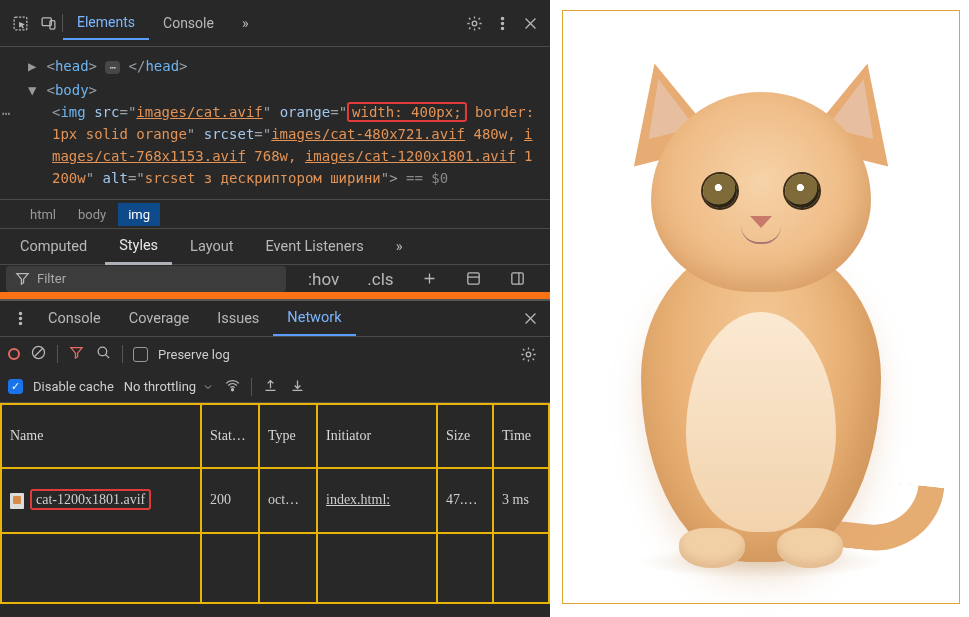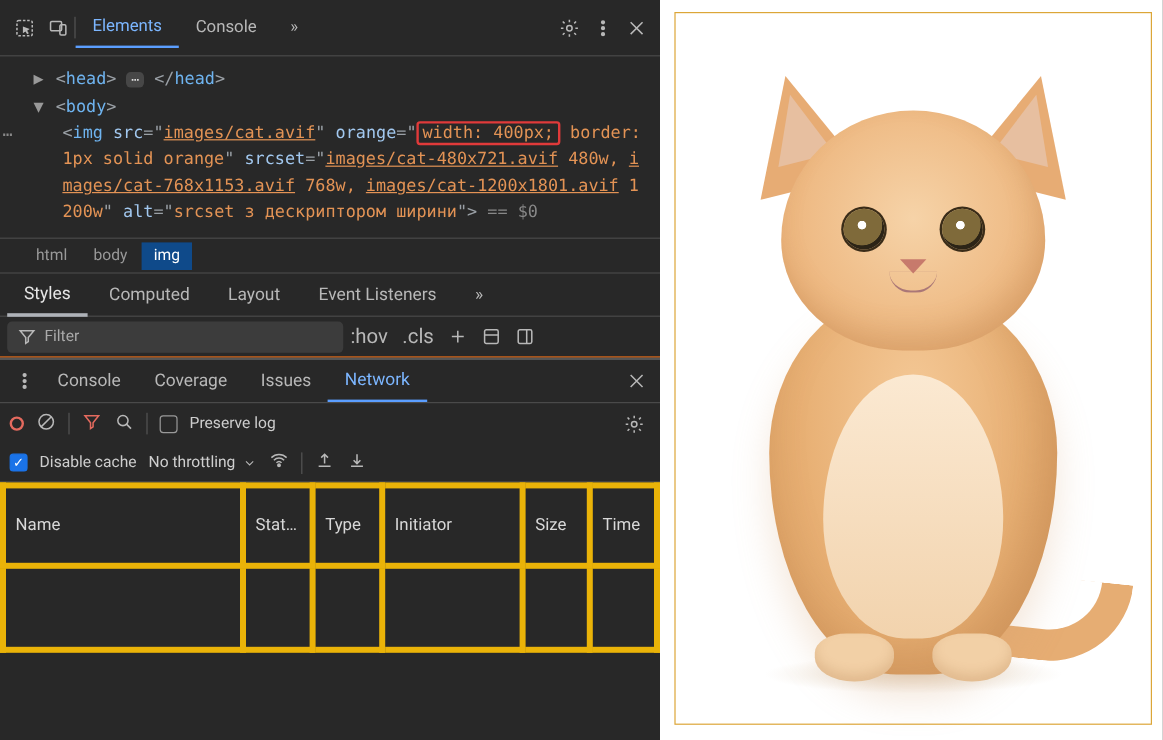--- a/index.html
+++ b/index.html
@@ -74,41 +74,41 @@
   border-bottom: 1px solid #4a4a4a;
   height: 30px;
   padding-left: 20px;
   gap: 2px;
 }
 .crumb { padding: 4px 10px; color: #999; font-size: 13px; cursor:pointer; }
 .crumb.sel { background:#0f4a8a; color:#fff; border-radius: 0; }
 .styles-tabs { display:flex; align-items:center; height:36px; border-bottom:1px solid #4a4a4a; padding:0 6px; gap:4px;}
 .stab { padding: 8px 14px; color:#b8b8b8; cursor:pointer; font-size:14.5px;}
 .stab.active { color:#e6e6e6; border-bottom: 3px solid #aeb2b8; }
-.filter-row { display:flex; align-items:center; height:34px; padding:0 6px; gap:0; border-bottom:1px solid #f97316;}
+.filter-row { display:flex; align-items:center; height:34px; padding:0 6px; gap:16px; border-bottom:7px solid #f97316;}
 .filter-input {
   flex:1; display:flex; align-items:center; background:#3c3c3c; height:26px;
   border-radius:4px; padding:0 8px; gap:6px; color:#aaa; max-width: 280px;
 }
 .small-label { color:#b8b8b8; font-size:17px; padding:0 6px; cursor:pointer;}
 .secondary-panel { border-top: 2px solid #555; }
 .sec-tabs { display:flex; align-items:center; height:36px; padding:0 6px; border-bottom:1px solid #4a4a4a;}
 .controls-row { display:flex; align-items:center; height:34px; padding:0 8px; gap:10px; }
 .rec-btn { width:12px; height:12px; border:2px solid #e46a5e; border-radius:50%; }
 .divider-v { width:1px; height:18px; background:#555; }
 .checkbox {
   width:15px; height:15px; border:1.5px solid #999; border-radius:3px;
   display:inline-flex; align-items:center; justify-content:center; font-size:11px; color:#fff;
 }
 .checkbox.checked { background:#1a73e8; border-color:#1a73e8; }
 .row2 { display:flex; align-items:center; height:32px; padding:0 8px; gap:10px; border-bottom:1px solid #4a4a4a;}
 table.net { width:100%; border-collapse: collapse; font-size:14px; }
 table.net th, table.net td {
-  border:5px solid #eab308; padding:23px 8px; text-align:left; color:#cfcfcf;
-  overflow:hidden; text-overflow:ellipsis; white-space:nowrap;
+  border:2px solid #eab308; padding:23px 8px; text-align:left; color:#cfcfcf;
+  overflow:hidden; text-overflow:ellipsis; white-space:nowrap;font-family:Liberation Serif, serif;
 }
 table.net th { font-weight:400; color:#d8d8d8; height:30px; }
 .file-icon {
   width:14px; height:16px; background:#ddd; display:inline-block; margin-right:6px; vertical-align:middle;
   position:relative; border-radius:1px;
 }
 .file-icon::after{content:"";position:absolute;top:3px;left:3px;width:8px;height:8px;background:#d88c4a;border-radius:1px;}
 .preview-pane {
   margin-left: 12px;
   margin-top: 10px;
@@ -232,22 +232,22 @@
     </div>
   </div>
 
   <div class="breadcrumb">
     <div class="crumb">html</div>
     <div class="crumb">body</div>
     <div class="crumb sel">img</div>
   </div>
 
   <div class="styles-tabs">
+    <div class="stab">Computed</div>
     <div class="stab active">Styles</div>
-    <div class="stab">Computed</div>
     <div class="stab">Layout</div>
     <div class="stab">Event Listeners</div>
     <div class="stab">»</div>
   </div>
 
   <div class="filter-row">
     <div class="filter-input">
       <svg class="ico" viewBox="0 0 24 24">
           <path d="M4 5h16l-6.5 8v5l-3 2v-7z"></path>
         </svg>
@@ -356,20 +356,28 @@
           <tr>
         <th>Name</th>
         <th>Stat…</th>
         <th>Type</th>
         <th>Initiator</th>
         <th>Size</th>
         <th>Time</th>
       </tr>
         </thead>
       <tbody>
+        <tr>
+          <td><span class="file-icon"></span><span class="highlight-box" style="padding:1px 4px">cat-1200x1801.avif</span></td>
+          <td>200</td>
+          <td>oct…</td>
+          <td style="text-decoration:underline">index.html:</td>
+          <td>47.…</td>
+          <td>3 ms</td>
+        </tr>
         <tr style="height:70px">
             <td></td>
             <td></td>
             <td></td>
             <td></td>
             <td></td>
             <td></td>
           </tr>
       </tbody>
     </table>

